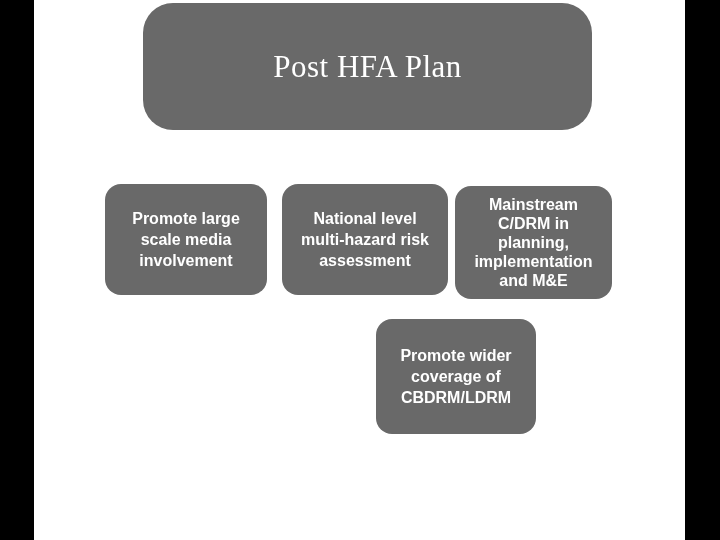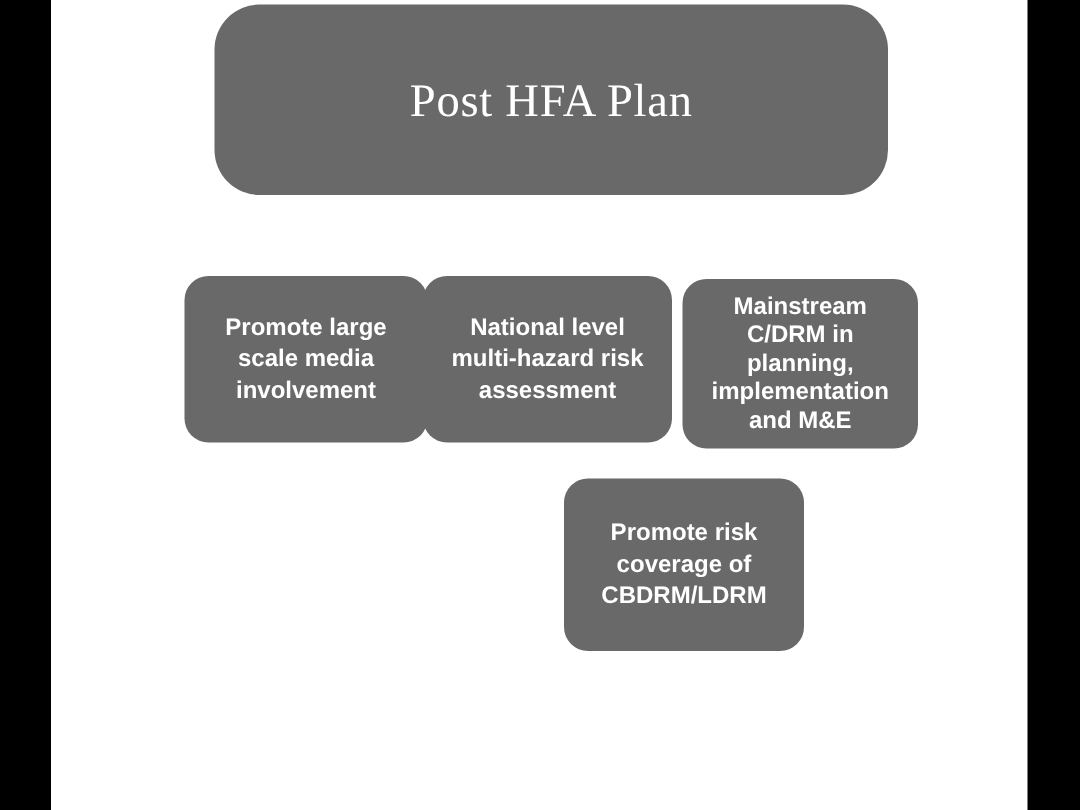--- a/index.html
+++ b/index.html
@@ -53,21 +53,21 @@
     font-size: 16px;
     font-weight: bold;
     line-height: 21px;
   }
   .plan-box .label {
     white-space: pre;
     display: block;
   }
   .plan-box.tall { line-height: 19px; }
 
-  #box-1 { left: 105px; top: 184px; width: 162px; height: 111px; margin-left: 18px; }
+  #box-1 { left: 105px; top: 184px; width: 162px; height: 111px; }
   #box-2 { left: 282px; top: 184px; width: 166px; height: 111px; text-align: center; }
   #box-3 { left: 455px; top: 186px; width: 157px; height: 113px; }
   #box-4 { left: 200px; top: 319px; width: 158px; height: 115px; }
   #box-5 { left: 376px; top: 319px; width: 160px; height: 115px; }
 </style>
 </head>
 <body>
 
 <div id="stage" style="--bg: #ffffff; --bar: #000000; --box: #696969; --box-text: #ffffff;">
 
@@ -93,18 +93,18 @@
   <div class="shape plan-box tall" id="box-3">
     <span class="label">Mainstream
 C/DRM in
 planning,
 implementation
 and M&amp;E</span>
   </div>
 
 
   <div class="shape plan-box" id="box-5">
-    <span class="label">Promote risk
+    <span class="label">Promote wider
 coverage of
 CBDRM/LDRM</span>
   </div>
 
 </div>
 
 </body></html>

